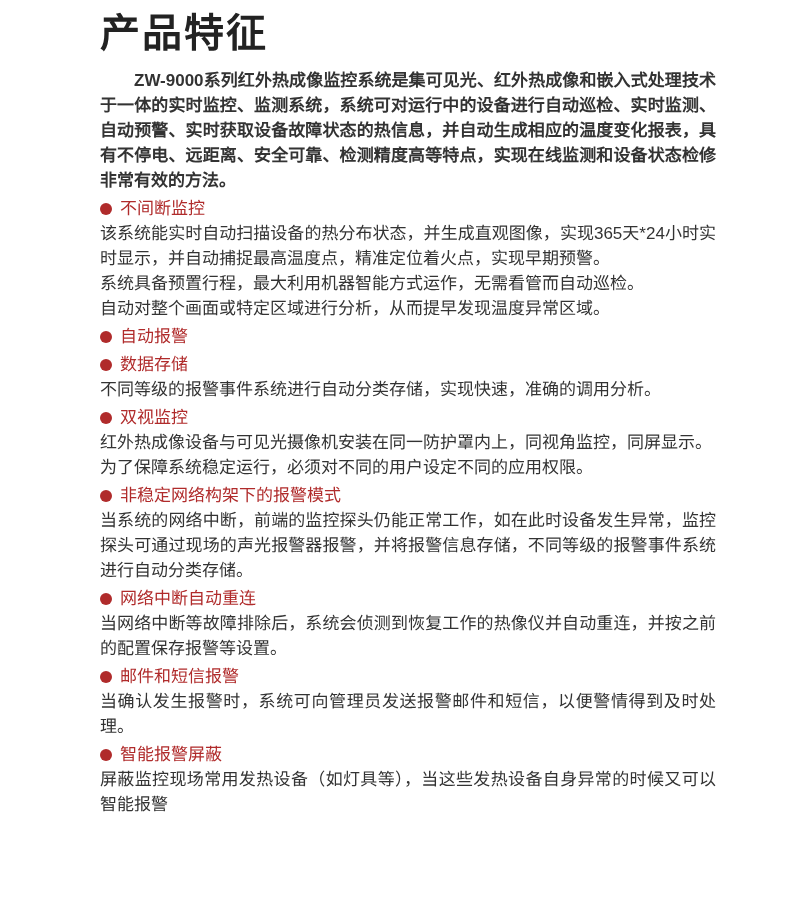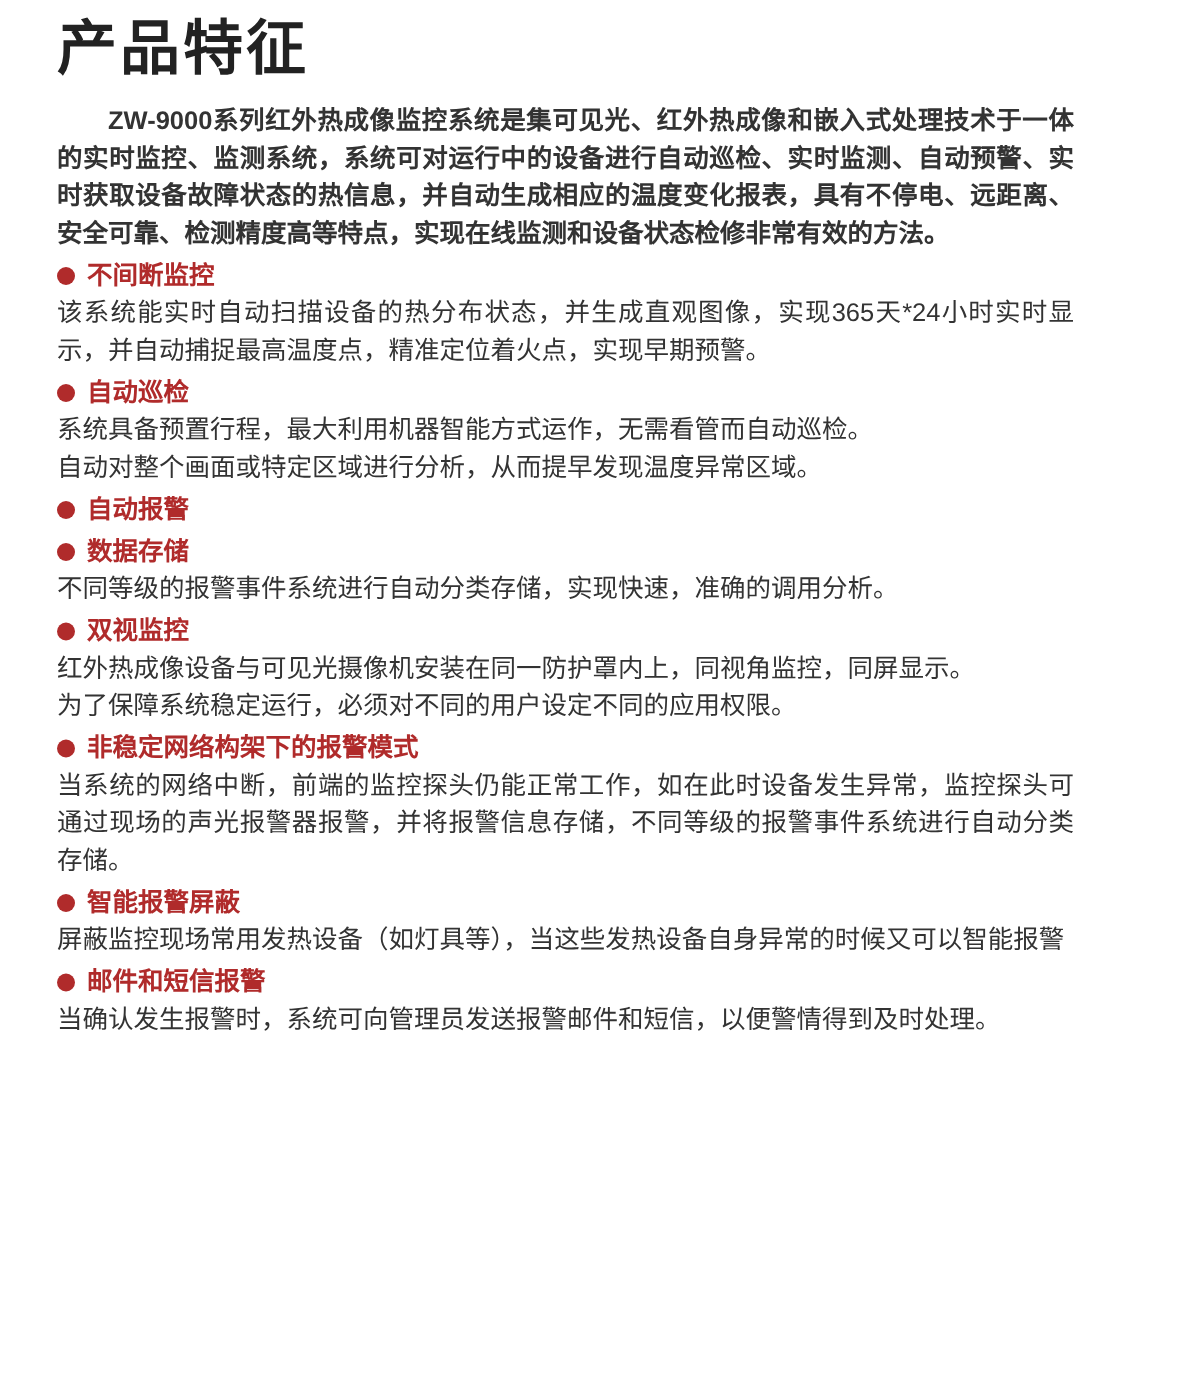--- a/index.html
+++ b/index.html
@@ -14,21 +14,21 @@
     height:917px;
     background:var(--bg);
     font-family:"Liberation Sans","DejaVu Sans",sans-serif;
     color:var(--body-color);
     overflow:hidden;
   }
   .page{
     box-sizing:border-box;
     width:792px;
     height:917px;
-    padding:10px 76px 0 38px;
+    padding:10px 76px 0 100px;
     background:var(--bg);
   }
   .page-title{
     margin:0 0 12px 0;
     font-size:40px;
     line-height:1.15;
     font-weight:bold;
     letter-spacing:2px;
     color:var(--title-color);
   }
@@ -39,21 +39,21 @@
     text-align:justify;
     text-indent:2em;
     color:var(--body-color);
     font-weight:bold;
   }
   .section{margin:0;}
   .section-heading{
     margin:3px 0 0 0;
     font-size:17px;
     line-height:25px;
-    font-weight:bold;
+    font-weight:normal;
     color:var(--accent);
     display:flex;
     align-items:center;
     text-align:center;
   }
   .bullet{
     display:inline-block;
     width:12px;
     height:12px;
     border-radius:50%;
@@ -78,24 +78,20 @@
   <div id="sections">
   <div class="section">
     <h3 class="section-heading">
       <span class="bullet"></span>
       <span class="heading-text">不间断监控</span>
     </h3>
     <p class="section-body">该系统能实时自动扫描设备的热分布状态，并生成直观图像，实现365天*24小时实时显示，并自动捕捉最高温度点，精准定位着火点，实现早期预警。</p>
   </div>
 
   <div class="section">
-    <h3 class="section-heading">
-      <span class="bullet"></span>
-      <span class="heading-text">自动巡检</span>
-    </h3>
     <p class="section-body">系统具备预置行程，最大利用机器智能方式运作，无需看管而自动巡检。</p>
   </div>
 
   <div class="section">
     <p class="section-body">自动对整个画面或特定区域进行分析，从而提早发现温度异常区域。</p>
   </div>
 
   <div class="section">
     <h3 class="section-heading">
       <span class="bullet"></span>
@@ -124,30 +120,37 @@
   </div>
 
   <div class="section">
     <h3 class="section-heading">
       <span class="bullet"></span>
       <span class="heading-text">非稳定网络构架下的报警模式</span>
     </h3>
     <p class="section-body">当系统的网络中断，前端的监控探头仍能正常工作，如在此时设备发生异常，监控探头可通过现场的声光报警器报警，并将报警信息存储，不同等级的报警事件系统进行自动分类存储。</p>
   </div>
 
-
   <div class="section">
     <h3 class="section-heading">
       <span class="bullet"></span>
-      <span class="heading-text">智能报警屏蔽</span>
+      <span class="heading-text">网络中断自动重连</span>
     </h3>
-    <p class="section-body">屏蔽监控现场常用发热设备（如灯具等），当这些发热设备自身异常的时候又可以智能报警</p>
+    <p class="section-body">当网络中断等故障排除后，系统会侦测到恢复工作的热像仪并自动重连，并按之前的配置保存报警等设置。</p>
   </div>
 
   <div class="section">
     <h3 class="section-heading">
       <span class="bullet"></span>
       <span class="heading-text">邮件和短信报警</span>
     </h3>
     <p class="section-body">当确认发生报警时，系统可向管理员发送报警邮件和短信，以便警情得到及时处理。</p>
   </div>
+
+  <div class="section">
+    <h3 class="section-heading">
+      <span class="bullet"></span>
+      <span class="heading-text">智能报警屏蔽</span>
+    </h3>
+    <p class="section-body">屏蔽监控现场常用发热设备（如灯具等），当这些发热设备自身异常的时候又可以智能报警</p>
+  </div>
 </div>
 </div>
 
 </body></html>

